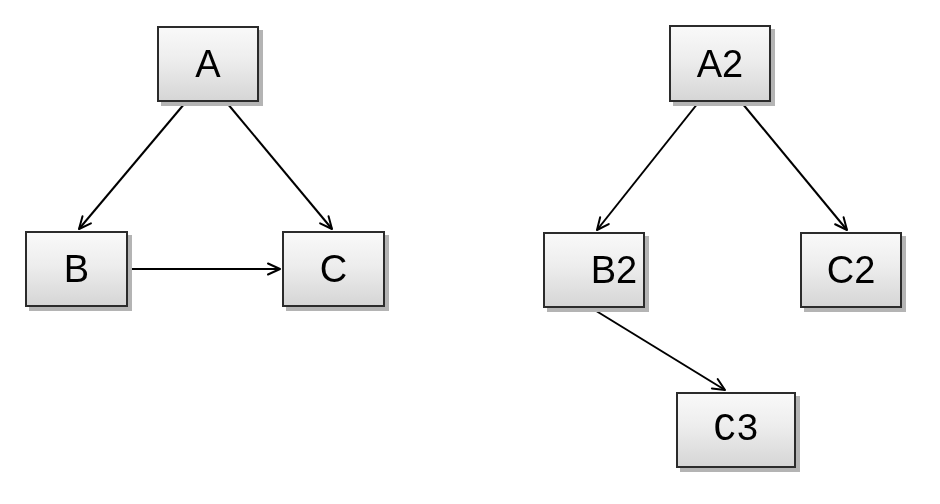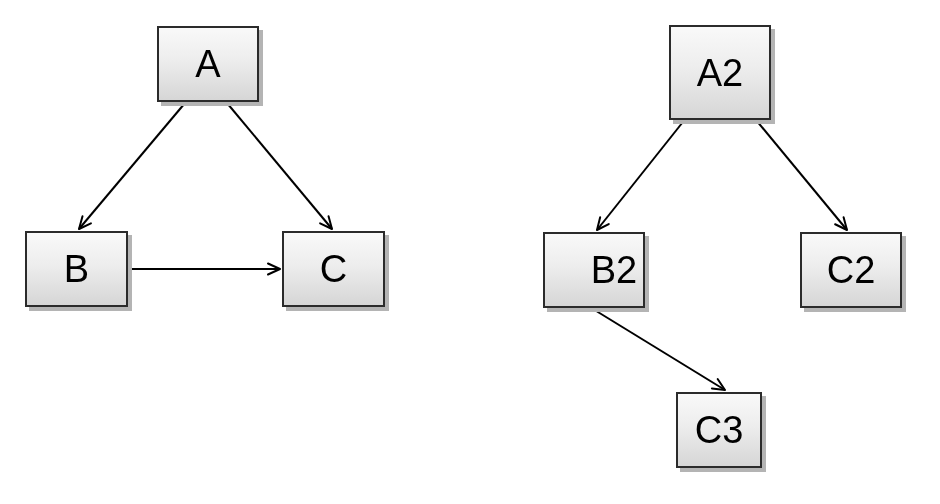--- a/index.html
+++ b/index.html
@@ -39,24 +39,24 @@
   .node-label {
     font-size: 38px;
     line-height: 1;
     color: #000000;
     user-select: none;
   }
   
   #node-a  { left: 157px; top:  26px; width: 102px; height: 76px; }
   #node-b  { left:  25px; top: 231px; width: 103px; height: 76px; }
   #node-c  { left: 282px; top: 231px; width: 103px; height: 76px; }
-  #node-a2 { left: 669px; top:  25px; width: 102px; height: 95px; }
+  #node-a2 { left: 669px; top:  25px; width: 102px; height: 77px; }
   #node-b2 { left: 543px; top: 232px; width: 102px; height: 76px; padding-left: 40px; }
   #node-c2 { left: 800px; top: 232px; width: 102px; height: 76px; text-align: center; }
-  #node-c3 { left: 676px; top: 392px; width: 86px; height: 76px; }
+  #node-c3 { left: 676px; top: 392px; width: 120px; height: 76px; font-family: Liberation Mono, monospace; }
 </style>
 </head>
 <body>
 
 <div class="canvas">
 
   <svg class="edge-layer" width="940" height="504" viewBox="0 0 940 504" xmlns="http://www.w3.org/2000/svg">
     <defs>
       <marker id="arrowhead" markerUnits="userSpaceOnUse" markerWidth="18" markerHeight="16" refX="14" refY="7" orient="auto">
         <path d="M2,1.5 L14,7 L2,12.5" fill="none" stroke="#000000" stroke-width="2" stroke-linecap="round" stroke-linejoin="round"></path>

